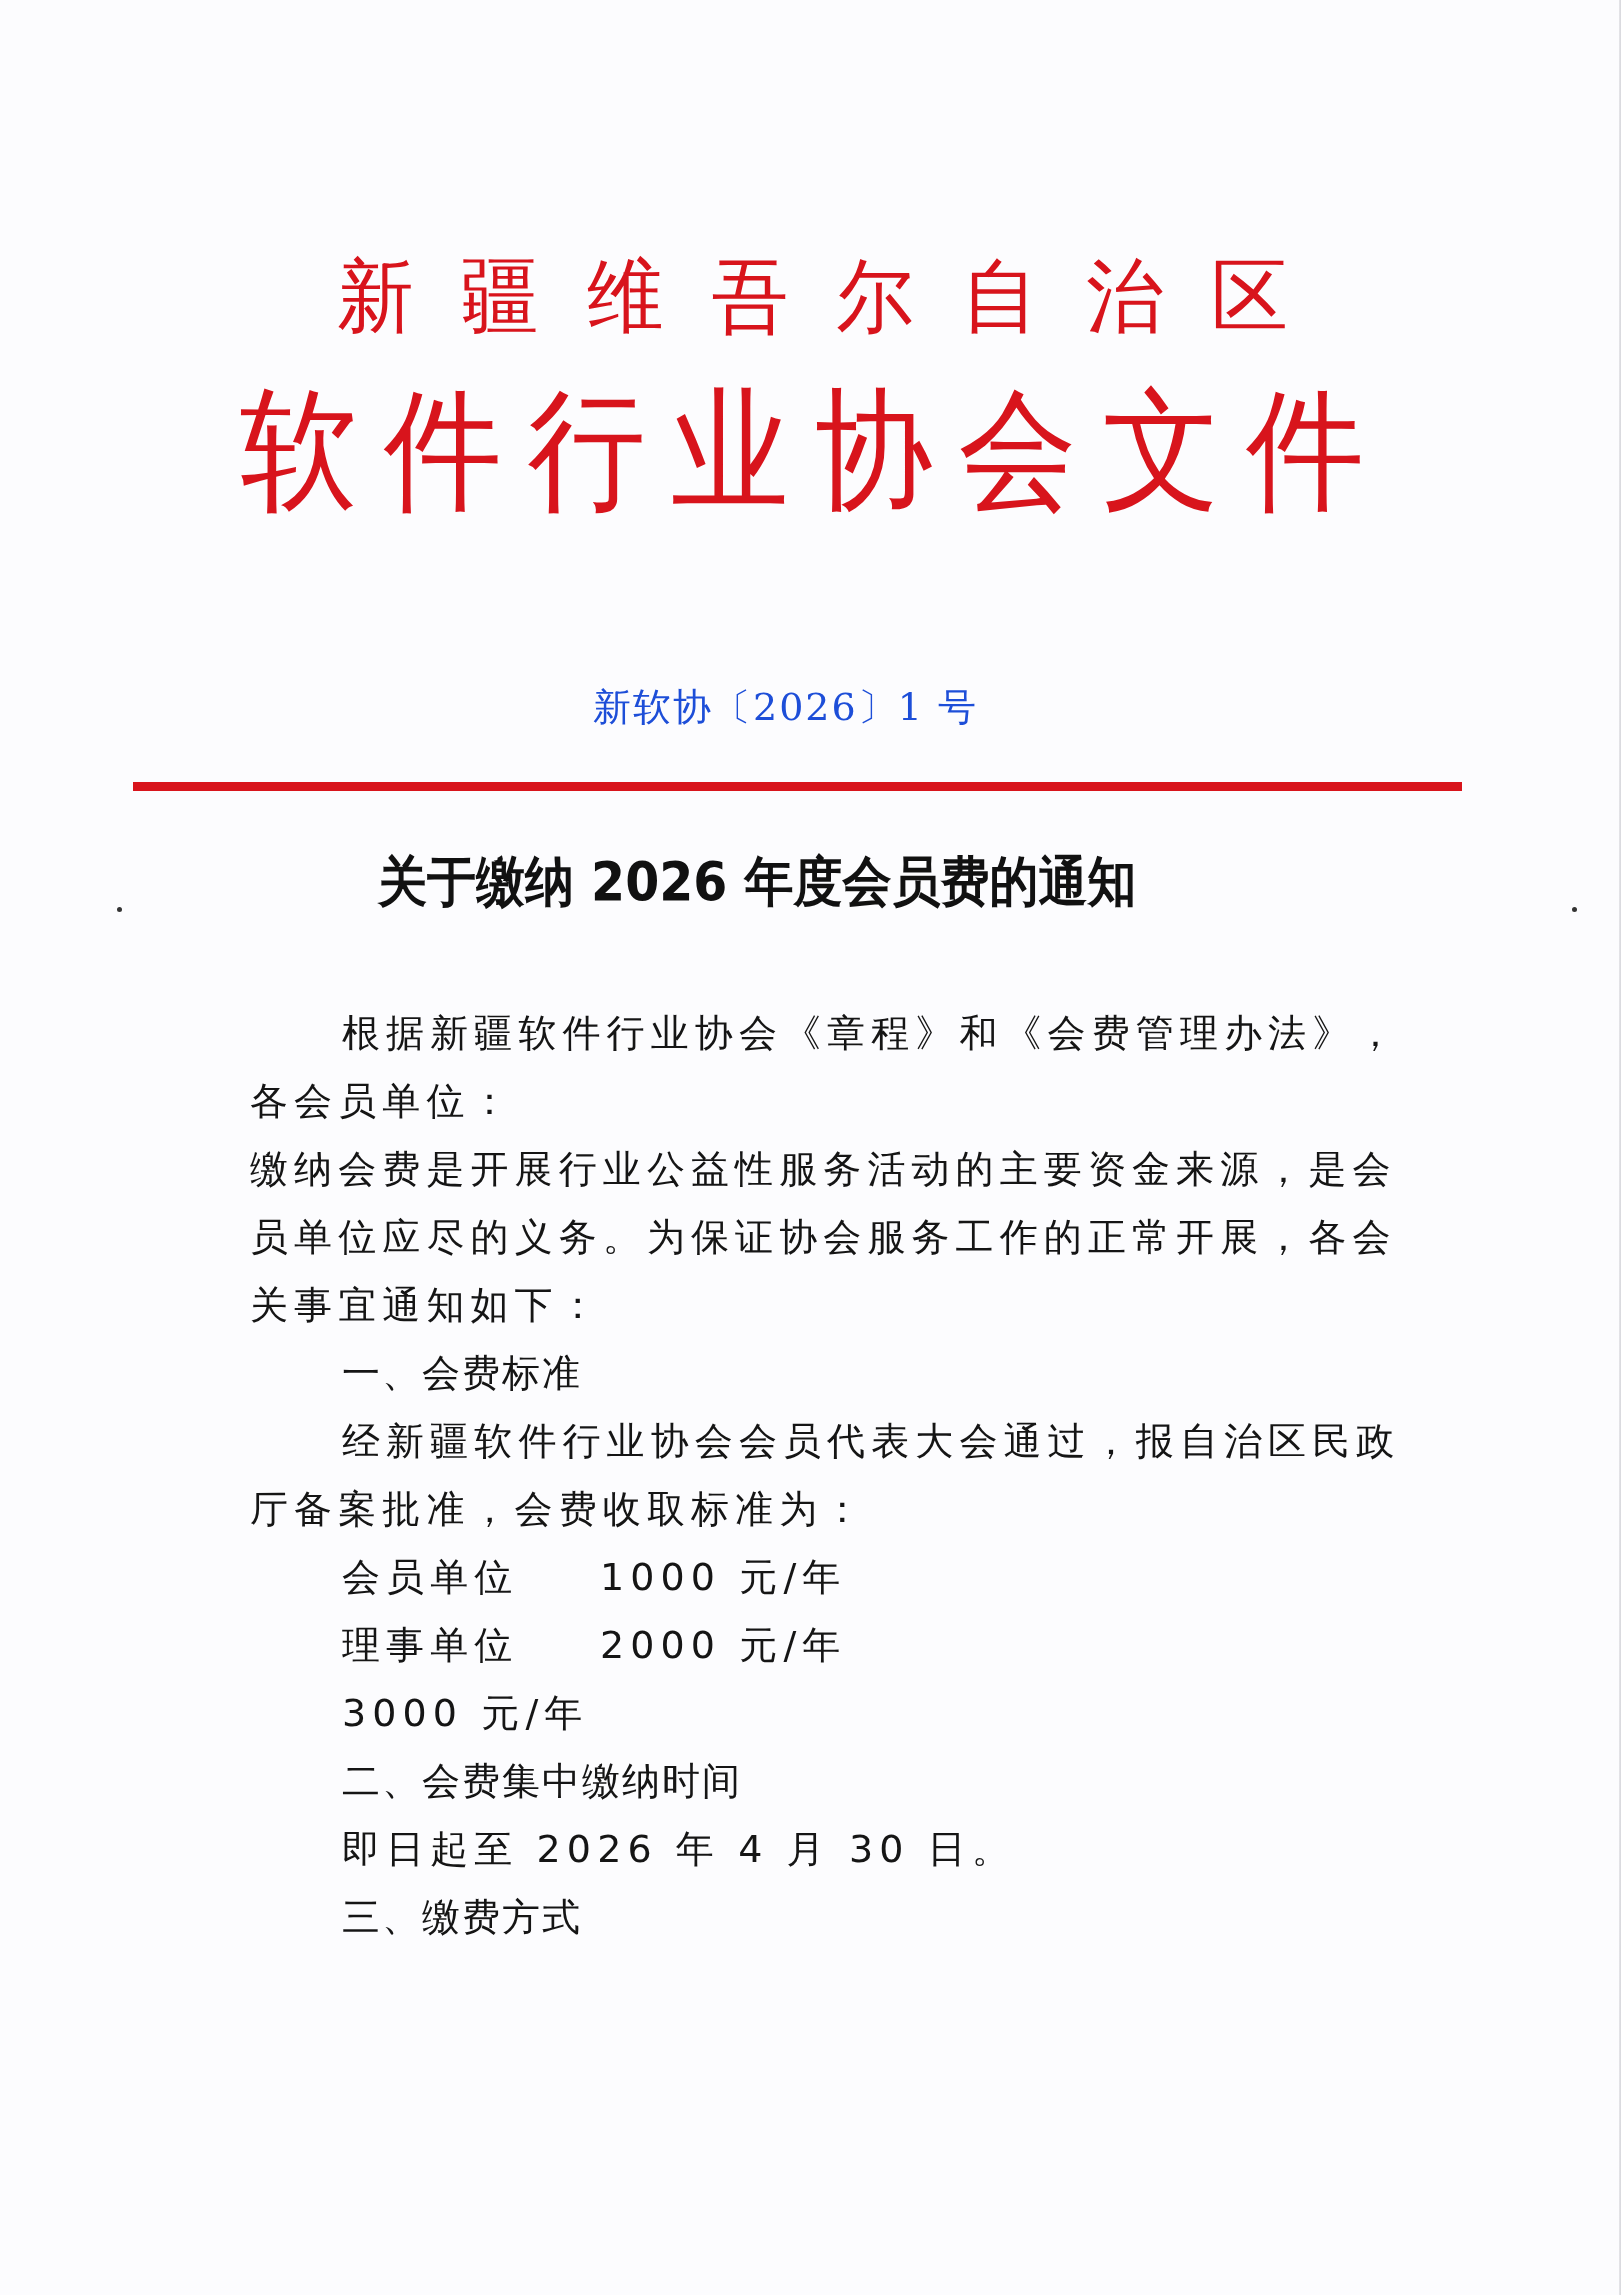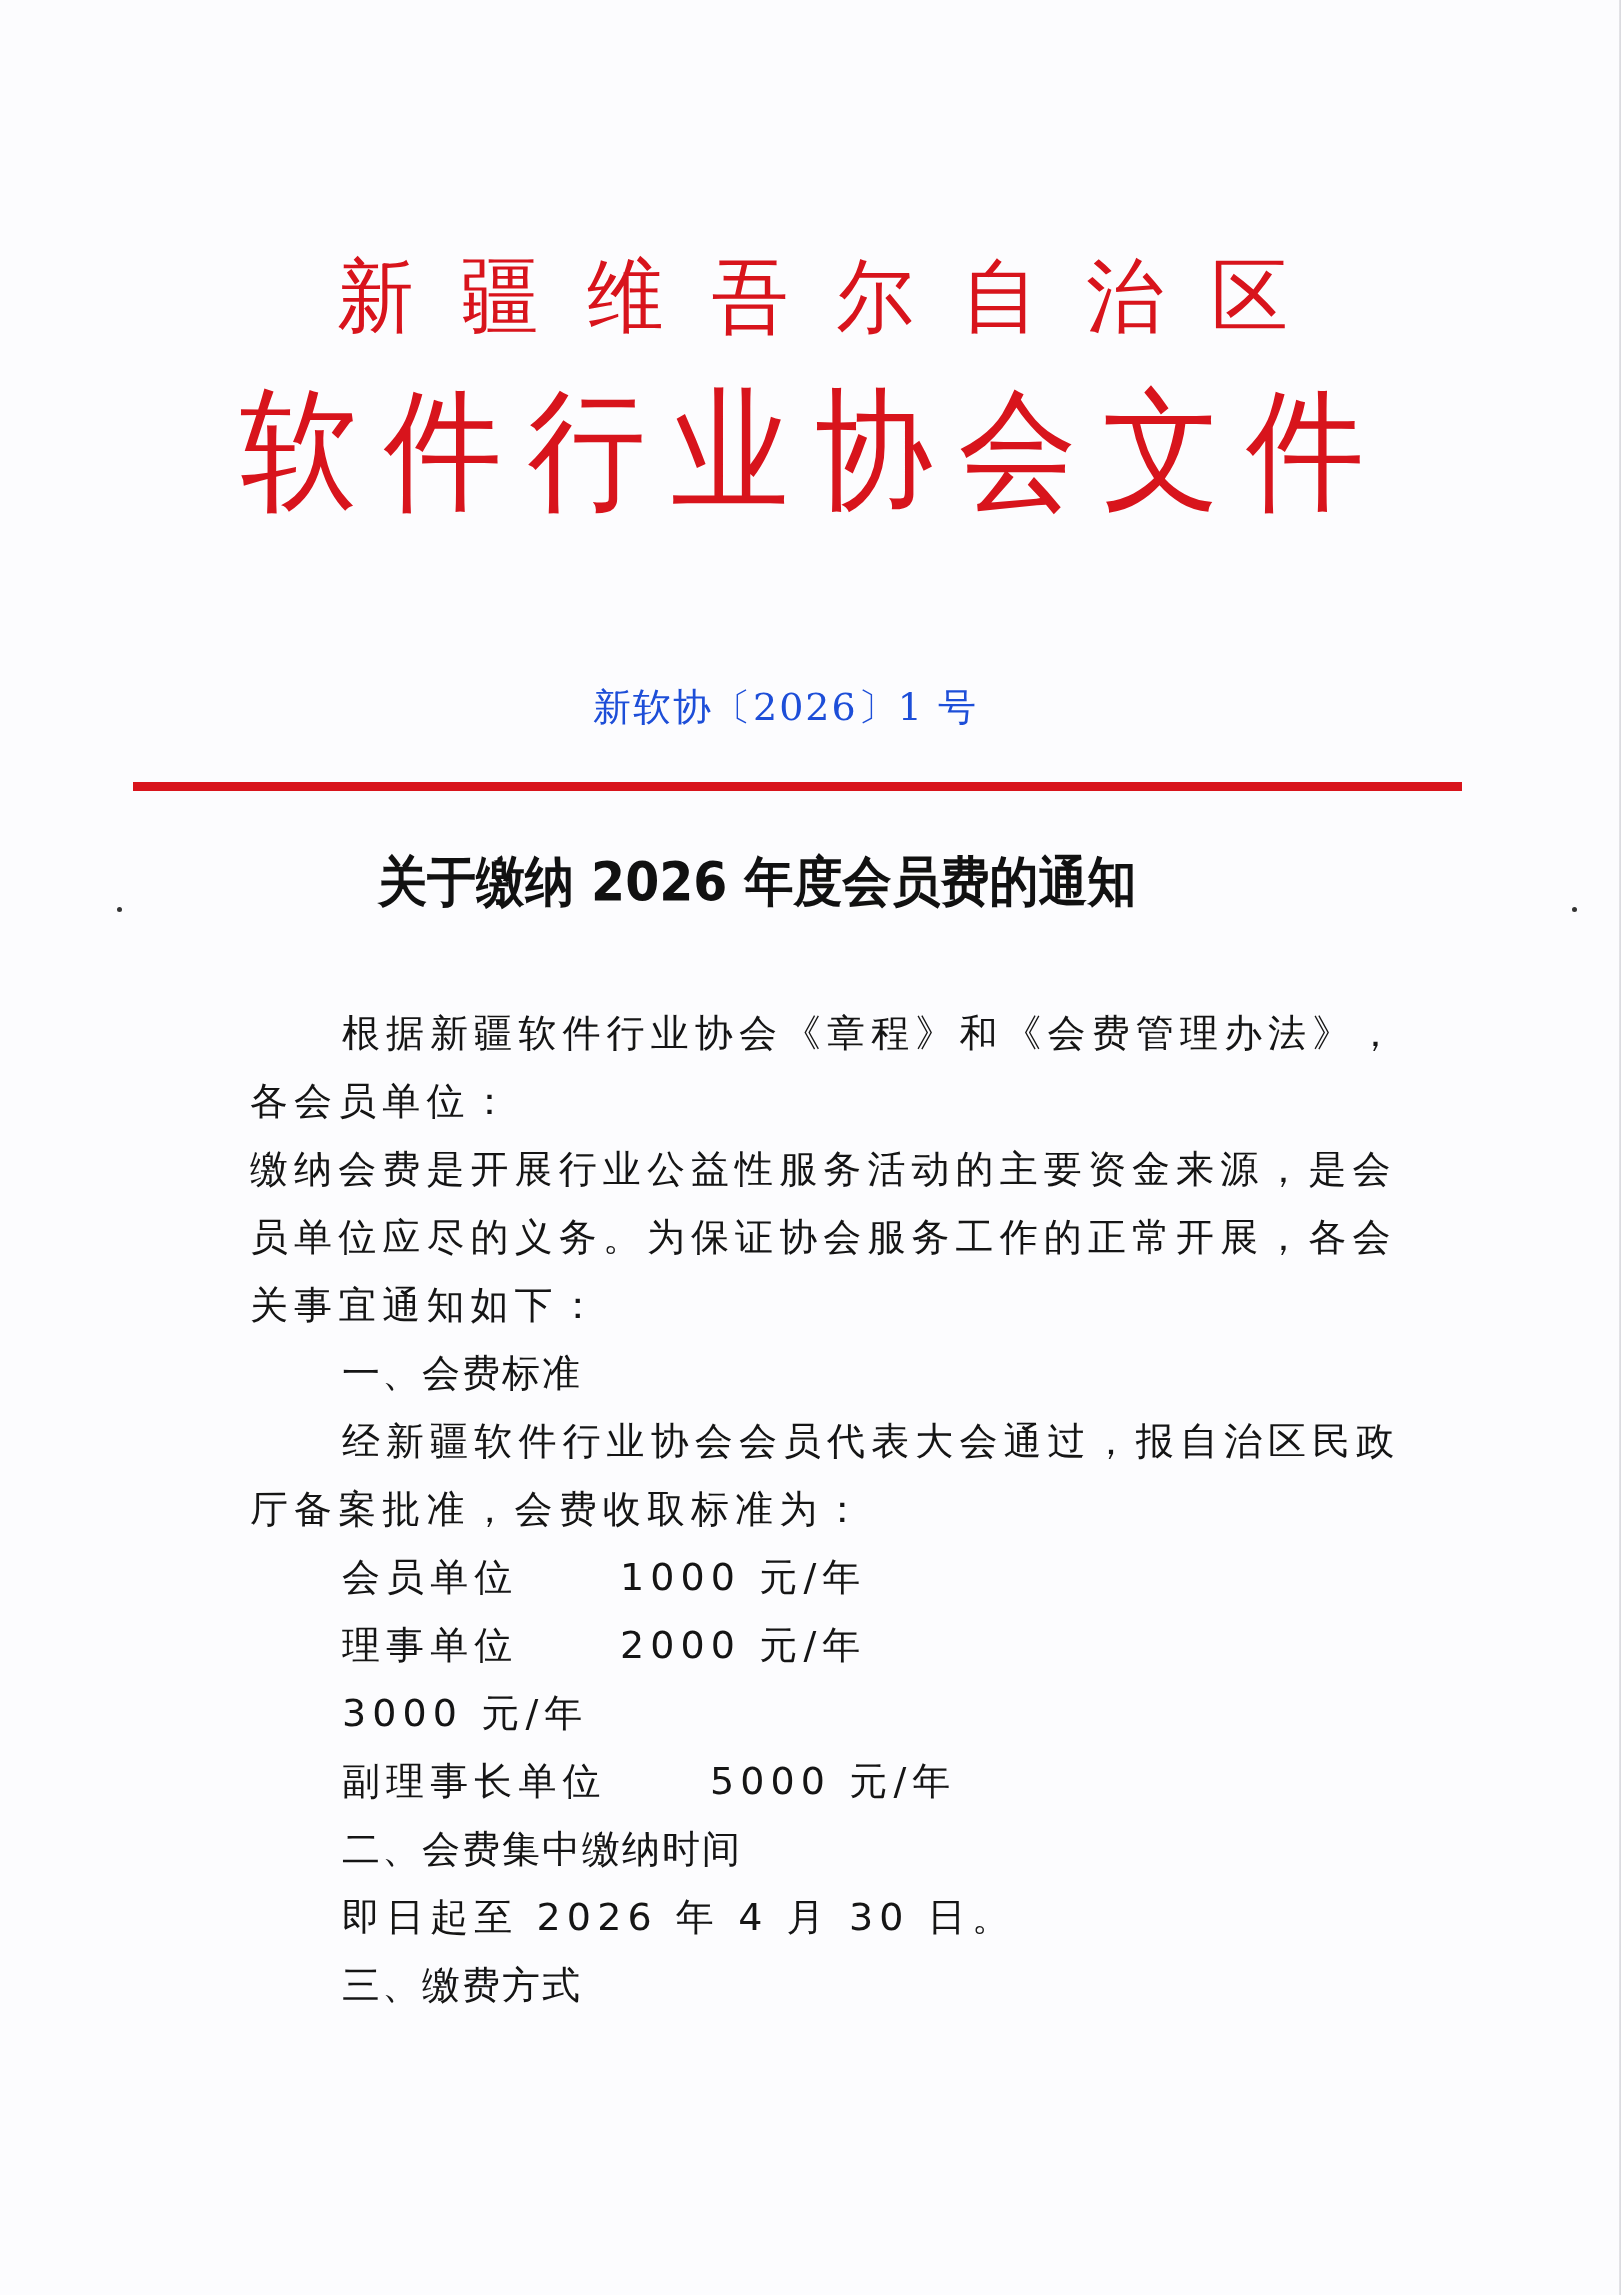--- a/index.html
+++ b/index.html
@@ -103,21 +103,20 @@
     display: block;
     white-space: pre;
     height: 68px;
   }
   .indent { padding-left: 92px; }
   .heading { font-weight: normal; letter-spacing: 2px; padding-left: 92px; }
   .fee-row {
     display: flex;
     height: 68px;
     padding-left: 92px;
-    gap: 20px;
   }
   .fee-label { white-space: pre; }
   .fee-value { white-space: pre; }
   .fee-row.short .fee-label { width: 258px; }
   .fee-row.long .fee-label { width: 348px; }
 </style>
 </head>
 <body>
 
 <div class="page">
@@ -169,24 +168,20 @@
       <span class="fee-label">会员单位</span>
       <span class="fee-value">1000 元/年</span>
     </div>
     <div class="fee-row short">
       <span class="fee-label">理事单位</span>
       <span class="fee-value">2000 元/年</span>
     </div>
     <div class="fee-row long">
       <span class="fee-value">3000 元/年</span>
     </div>
-    <div class="fee-row long">
-      <span class="fee-label">副理事长单位</span>
-      <span class="fee-value">5000 元/年</span>
-    </div>
 
     <span class="line heading">二、会费集中缴纳时间</span>
     <span class="line indent">即日起至 2026 年 4 月 30 日。</span>
 
     <span class="line heading">三、缴费方式</span>
   </div>
 </div>
 
 
 </body></html>

